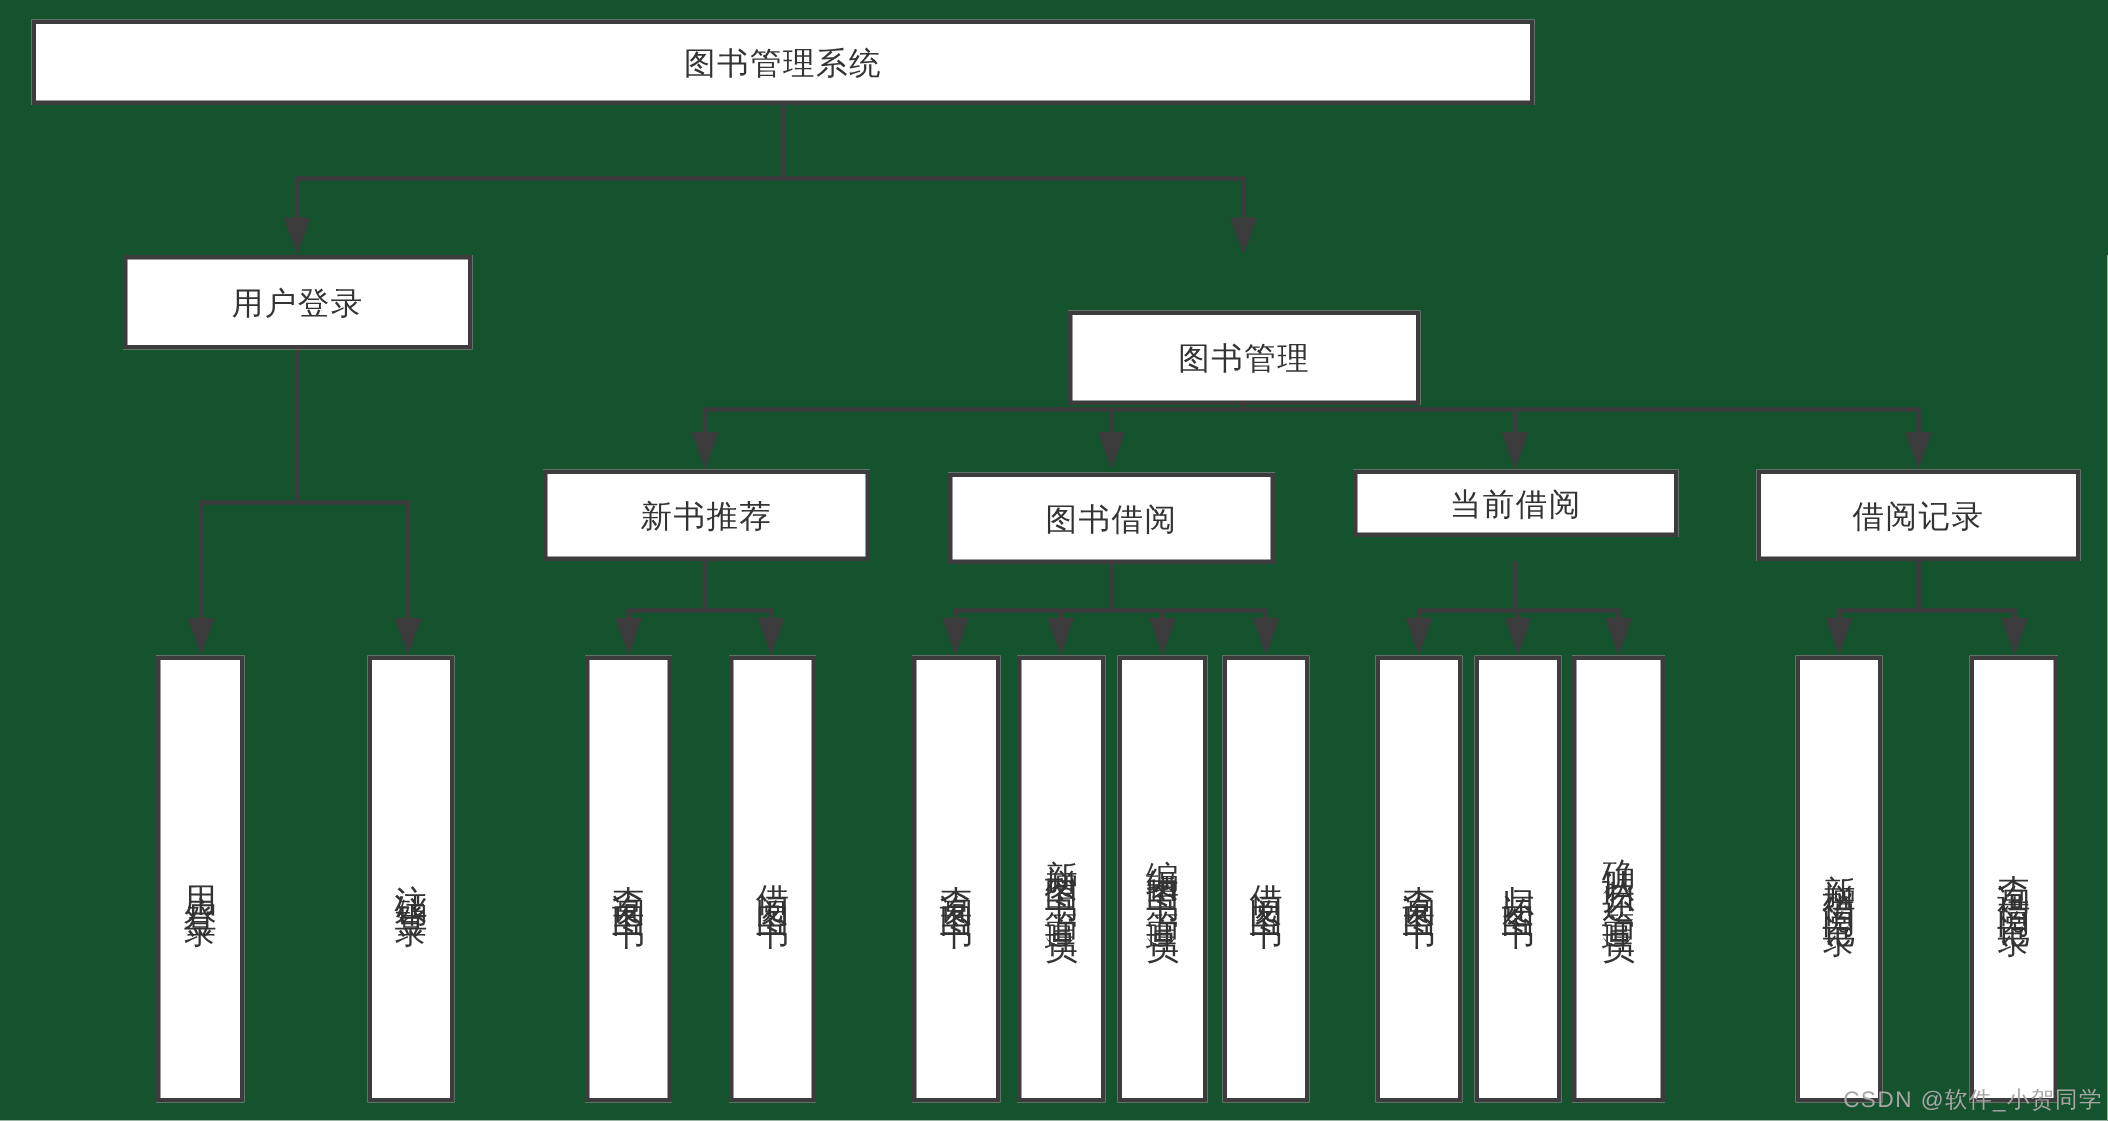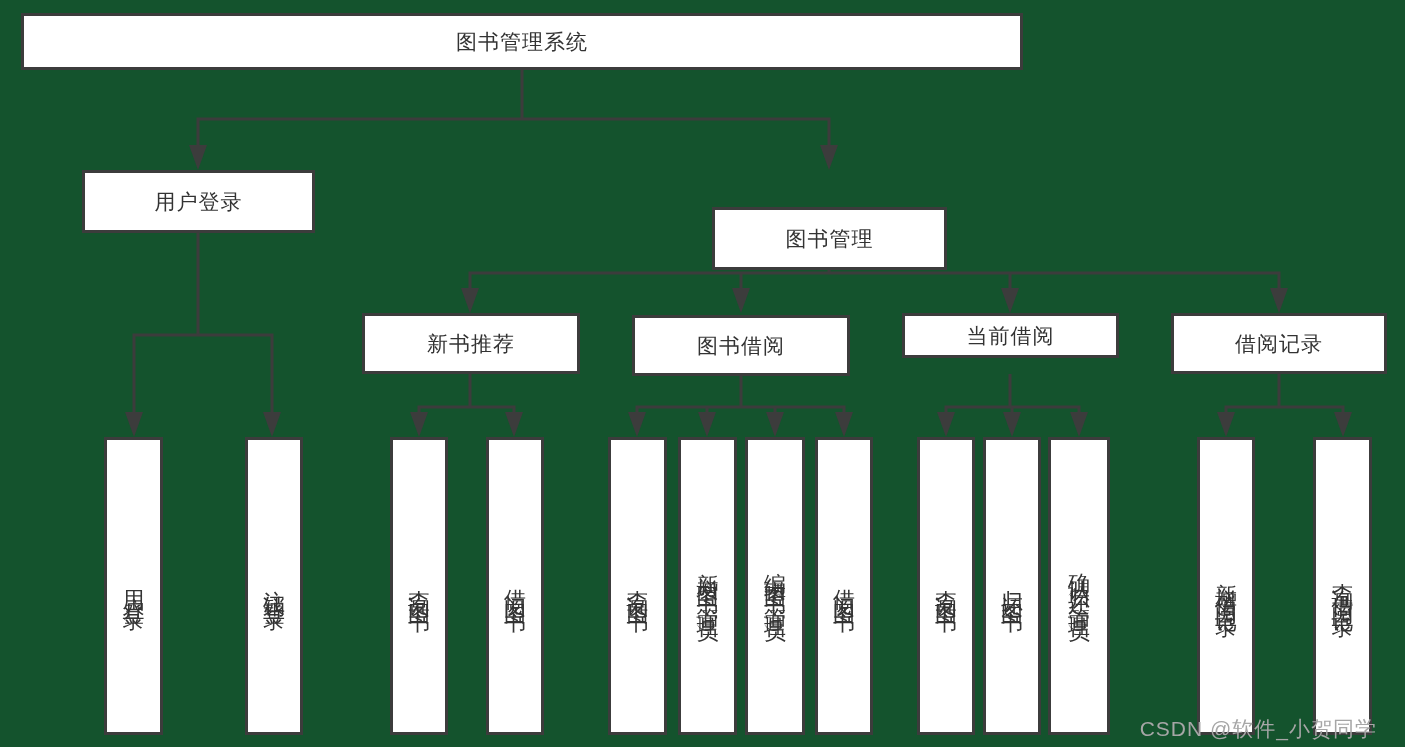--- a/index.html
+++ b/index.html
@@ -14,22 +14,22 @@
     font-size:21px;letter-spacing:1px;white-space:nowrap;
   }
   .vbox{
     position:absolute;box-sizing:border-box;border:3px solid #3c3c3c;background:#ffffff;
     top:437px;height:298px;
     display:flex;align-items:center;justify-content:center;
     writing-mode:vertical-rl;text-orientation:mixed;
     font-size:22px;letter-spacing:7px;line-height:1;white-space:nowrap;
   }
   #watermark{
-    position:absolute;right:28px;bottom:4px;
-    font-size:21px;color:#a6a6a6;letter-spacing:1px;white-space:nowrap;
+    position:absolute;right:3px;bottom:4px;
+    font-size:15px;color:#a6a6a6;letter-spacing:1px;white-space:nowrap;
   }
 </style>
 </head>
 <body>
 
 <div id="canvas">
 
   <svg id="wires" viewBox="0 0 1405 747" xmlns="http://www.w3.org/2000/svg">
     <g stroke="#3c3c3c" stroke-width="3" fill="none">
 

